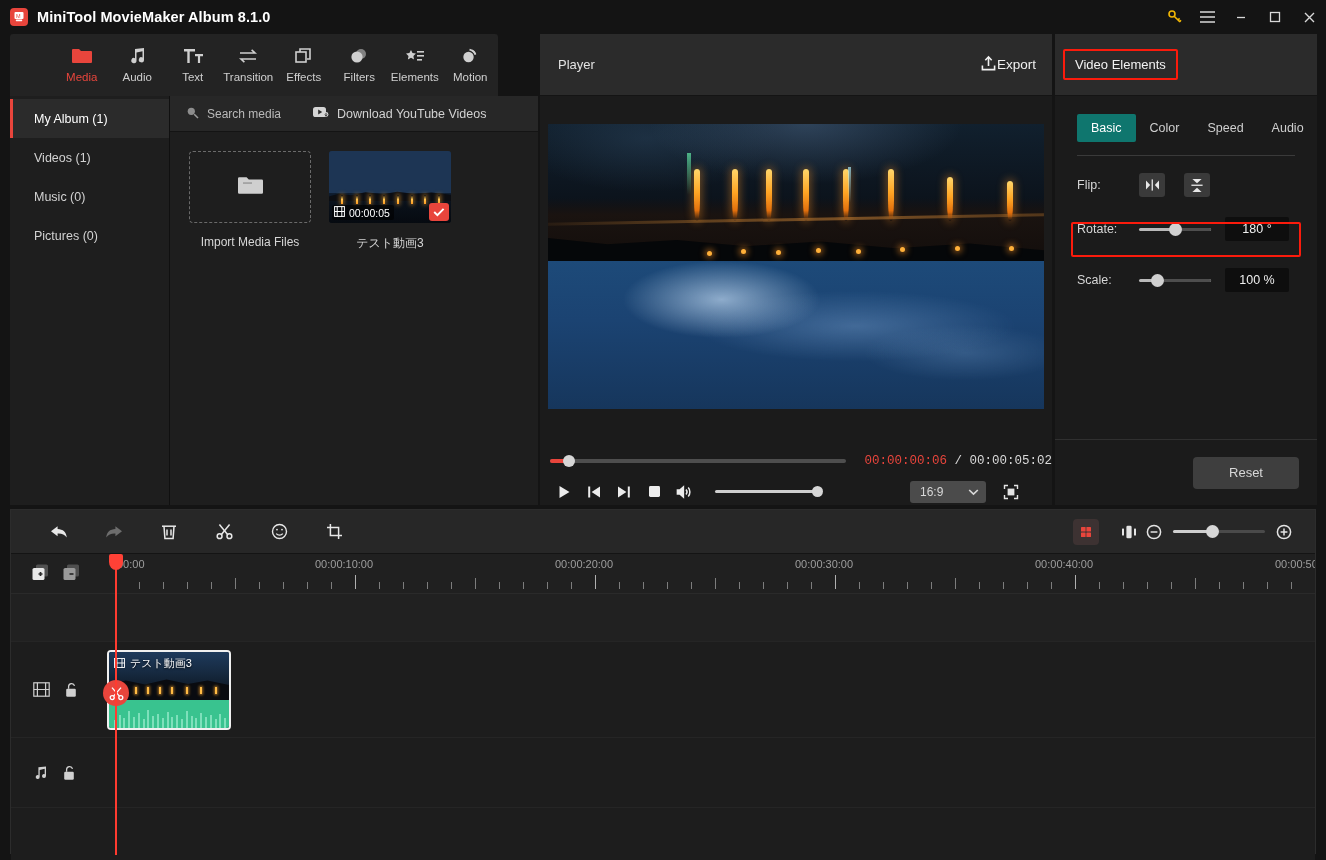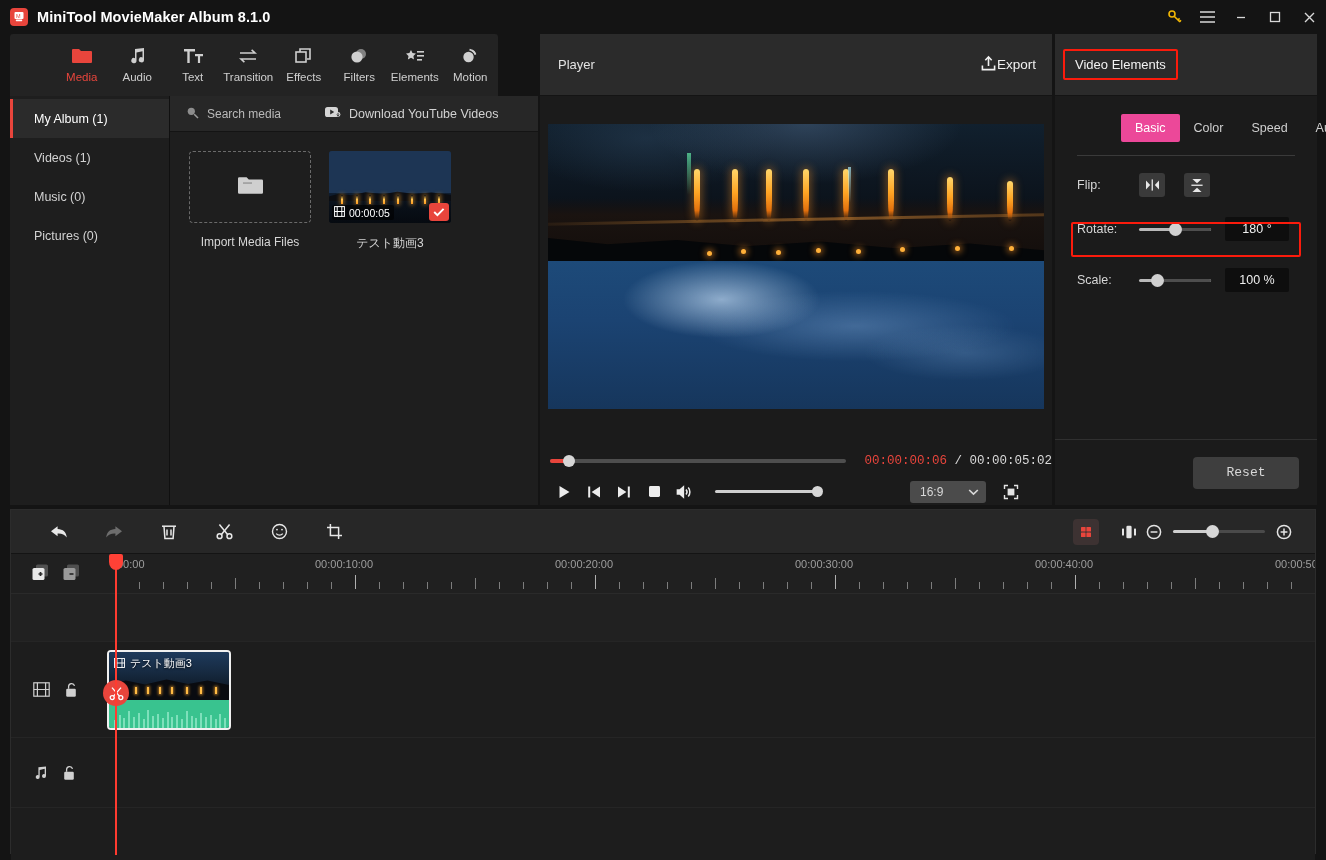--- a/index.html
+++ b/index.html
@@ -92,21 +92,21 @@
     height: 36px; background: #272727;
     display: flex; align-items: center;
     border-bottom: 1px solid #141414;
   }
   .search-box {
     display: flex; align-items: center; gap: 8px;
     margin-left: 16px; color: #b9b9b9; font-size: 12px;
   }
   .yt-dl {
     display: flex; align-items: center; gap: 8px;
-    margin-left: 44px; color: #d2d2d2; font-size: 12.5px;
+    margin-left: 32px; color: #d2d2d2; font-size: 12.5px;
   }
   .media-grid {
     display: flex; gap: 18px; padding: 19px 0 0 19px;
   }
   .media-cell { width: 122px; }
   .import-box {
     width: 122px; height: 72px;
     border: 1px dashed #6a6a6a; border-radius: 4px;
     display: flex; align-items: center; justify-content: center;
   }
@@ -308,21 +308,21 @@
   }
   .prop-tabs {
     display: flex; align-items: center;
     margin: 18px 0 0 22px; gap: 0;
   }
   .prop-tab {
     height: 28px; padding: 0 14px;
     display: flex; align-items: center;
     color: #cfcfcf; font-size: 12.5px; border-radius: 2px;
   }
-  .prop-tab.active { background: #ec4899; color: #ffffff; margin-left: 44px; }
+  .prop-tab.active { background: #0f766e; color: #ffffff; }
   .prop-sep {
     margin: 13px 22px 0 22px; height: 1px; background: #3a3a3a;
   }
   .prop-row {
     display: flex; align-items: center;
     margin-left: 22px; height: 30px;
   }
   .prop-row .rlabel { width: 62px; color: #d6d6d6; font-size: 12.5px; }
   .flip-btn {
     width: 26px; height: 24px; border-radius: 3px; background: #3a3a3a;
@@ -350,21 +350,20 @@
     position: absolute; left: 16px; top: 188px;
     width: 230px; height: 35px;
     border: 2px solid #fb1b0c; border-radius: 2px;
     pointer-events: none;
   }
   .prop-footer {
     position: absolute; left: 0; bottom: 0; width: 262px; height: 66px;
     border-top: 1px solid #303030;
     display: flex; align-items: center; justify-content: flex-end;
     padding-right: 18px;
-    font-family: Liberation Mono, monospace;
   }
   .reset-btn {
     width: 106px; height: 32px; border-radius: 4px;
     background: #3e3e3e; color: #d8d8d8; font-size: 13px;
     display: flex; align-items: center; justify-content: center;
   }
   .collapse-handle {
     position: absolute; left: 1055px; top: 252px;
     width: 13px; height: 52px;
     background: #3a3a3a; border-radius: 3px 0 0 3px;

